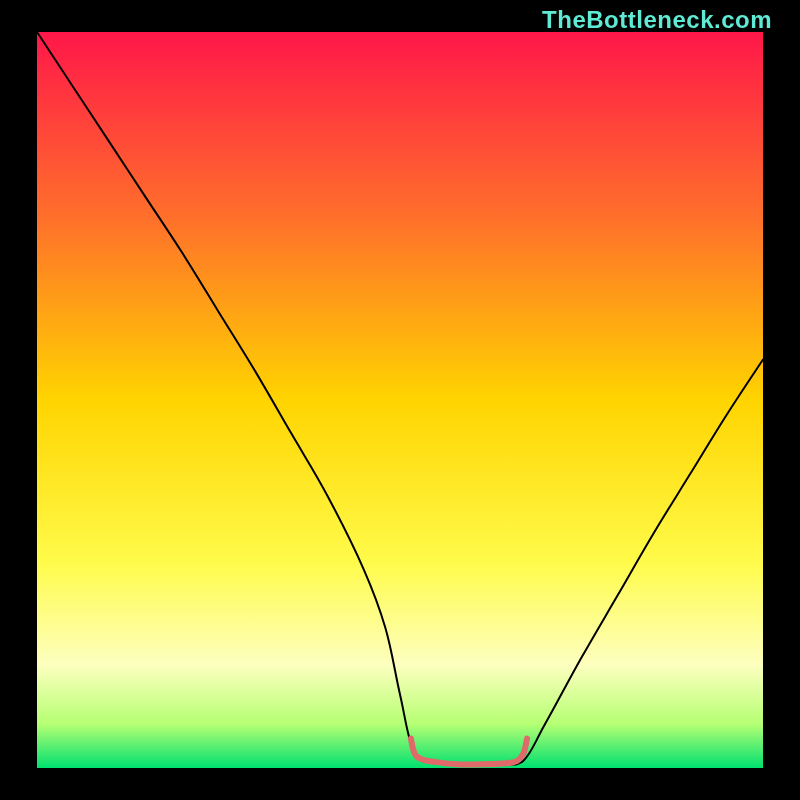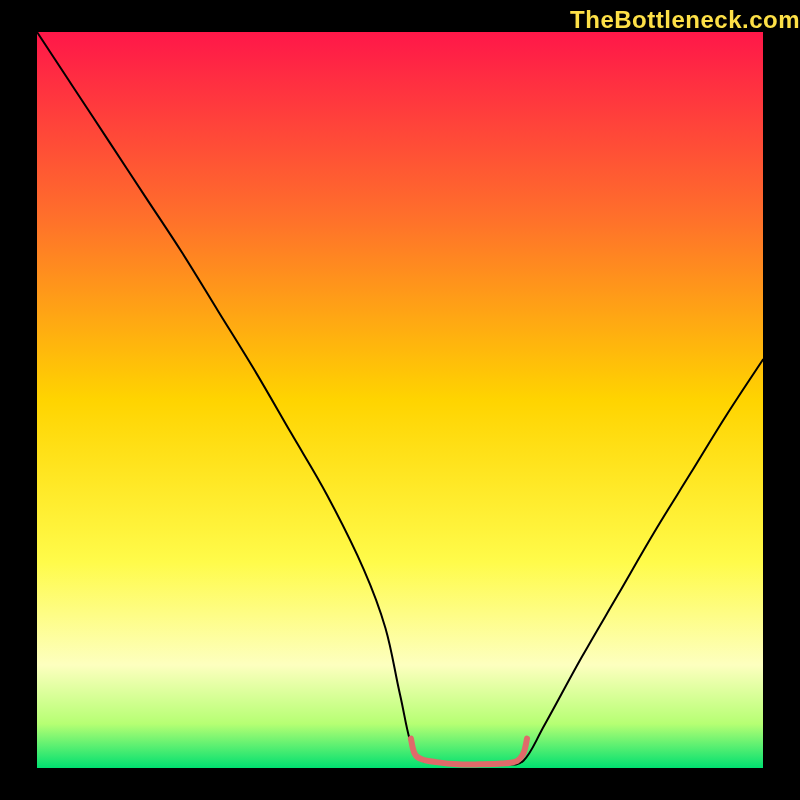--- a/index.html
+++ b/index.html
@@ -13,22 +13,22 @@
   }
   .frame {
     position: relative;
     width: 800px;
     height: 800px;
     background: #000;
   }
   .watermark {
     position: absolute;
     top: 6px;
-    right: 0;
-    color: #fde047;
+    right: 28px;
+    color: #5eead4;
     font-size: 24px;
     font-weight: 600;
     letter-spacing: 0.5px;
     z-index: 20;
   }
   svg {
     position: absolute;
     top: 0;
     left: 0;
   }

